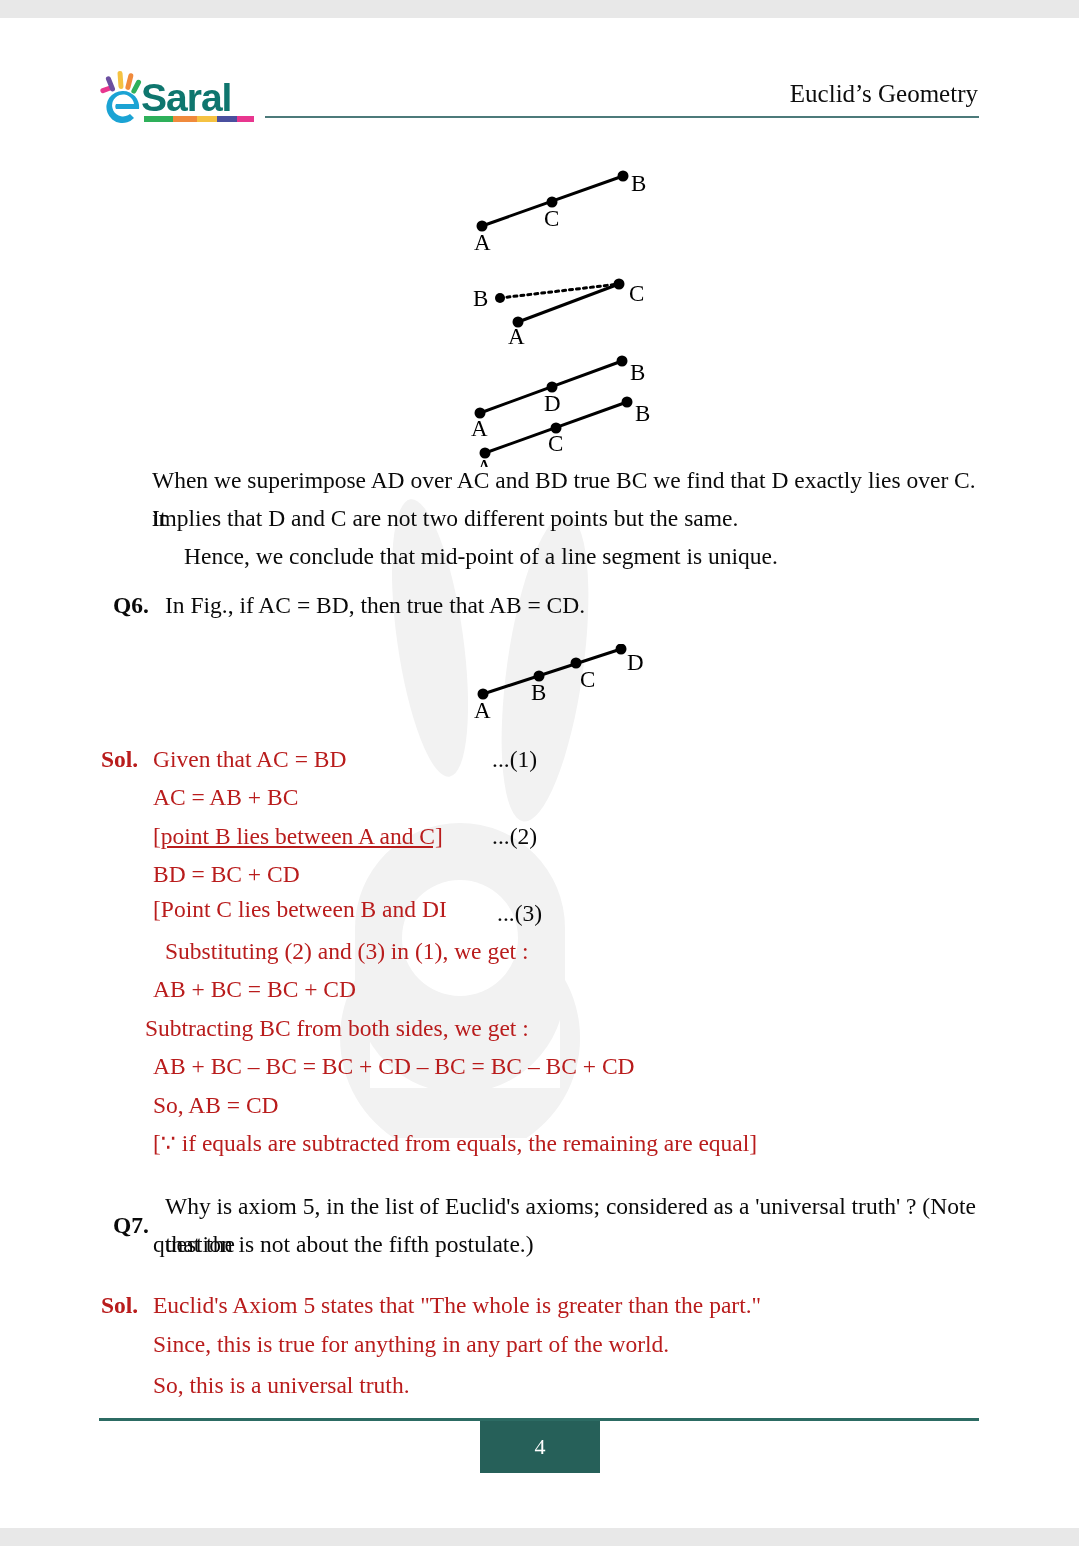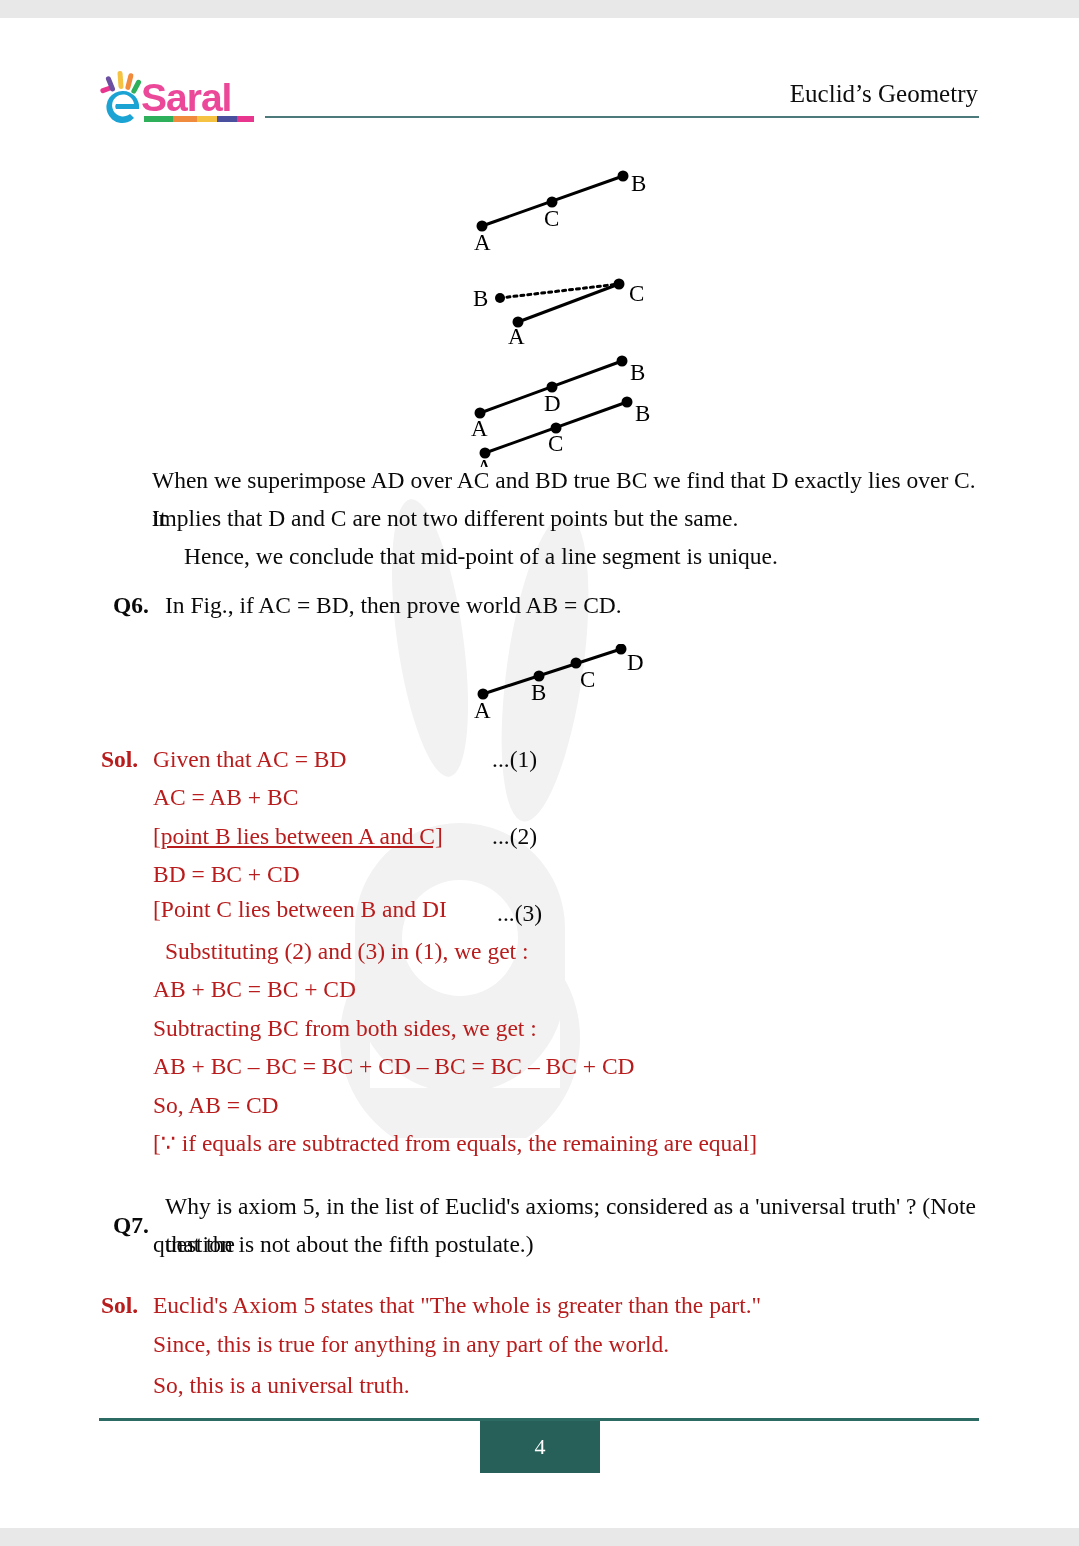--- a/index.html
+++ b/index.html
@@ -54,21 +54,21 @@
   .logo-rays { position: absolute; left: 0; top: 0; width: 48px; height: 34px; }
   .logo-e { position: absolute; left: 5px; top: 18px; width: 38px; height: 38px; }
   .logo-text {
     position: absolute;
     left: 42px;
     top: 6px;
     font-family: "Liberation Sans", sans-serif;
     font-weight: bold;
     font-size: 39px;
     letter-spacing: -1px;
-    color: #ec4899;
+    color: #0f766e;
     line-height: 44px;
   }
   .logo-bar {
     position: absolute;
     left: 45px;
     top: 46px;
     width: 110px;
     height: 6px;
     display: flex;
   }
@@ -249,21 +249,21 @@
     </svg>
   </div>
 
   <div class="body">
     <div class="para" style="left:152px; top:443px; width:830px;">When we superimpose AD over AC and BD true BC we find that D exactly lies over C. It</div>
     <div class="para" style="left:152px; top:481px; width:830px;">implies that D and C are not two different points but the same.</div>
     <div class="para" style="left:152px; top:519px; width:830px;margin-left:32px;">Hence, we conclude that mid-point of a line segment is unique.</div>
 
     <div class="qrow" style="left:101px; top:568px;">
       <div class="qlabel">Q6.</div>
-      <div class="qbody">In Fig., if AC = BD, then prove world AB = CD.</div>
+      <div class="qbody">In Fig., if AC = BD, then true that AB = CD.</div>
     </div>
 
     <div class="fig" style="left:455px; top:626px;">
       <svg viewBox="0 0 210 75" width="210" height="75">
         <line x1="28" y1="50" x2="166" y2="5" stroke="#000" stroke-width="3"></line>
         <circle cx="28" cy="50" r="5.5" fill="#000"></circle>
         <circle cx="84" cy="32" r="5.5" fill="#000"></circle>
         <circle cx="121" cy="19" r="5.5" fill="#000"></circle>
         <circle cx="166" cy="5" r="5.5" fill="#000"></circle>
         <text x="19" y="74" font-family="Liberation Serif, serif" font-size="23" fill="#000">A</text>
@@ -285,21 +285,21 @@
     <div class="eqref" style="left:492px; top:799px;">...(2)</div>
 
     <div class="solline" style="left:153px; top:837px;">BD = BC + CD</div>
     <div class="eqref" style="left:492px; top:837px;"></div>
 
     <div class="solline" style="left:153px; top:860px;margin-top:12px;">[Point C lies between B and DI</div>
     <div class="eqref" style="left:497px; top:876px;">...(3)</div>
 
     <div class="solline" style="left:165px; top:914px;text-align:right;">Substituting (2) and (3) in (1), we get :</div>
     <div class="solline" style="left:153px; top:952px;">AB + BC = BC + CD</div>
-    <div class="solline" style="left:153px; top:991px;">Subtracting BC from both sides, we get :</div>
+    <div class="solline" style="left:145px; top:991px;">Subtracting BC from both sides, we get :</div>
     <div class="solline" style="left:153px; top:1029px;">AB + BC – BC = BC + CD – BC = BC – BC + CD</div>
     <div class="solline" style="left:153px; top:1068px;">So, AB = CD</div>
     <div class="solline" style="left:153px; top:1106px;">[∵ if equals are subtracted from equals, the remaining are equal]</div>
 
     <div class="qrow" style="left:101px; top:1169px;align-items:center;">
       <div class="qlabel">Q7.</div>
       <div class="qbody">Why is axiom 5, in the list of Euclid's axioms; considered as a 'universal truth' ? (Note that the</div>
     </div>
     <div class="para" style="left:153px; top:1207px; width:830px;">question is not about the fifth postulate.)</div>
 

